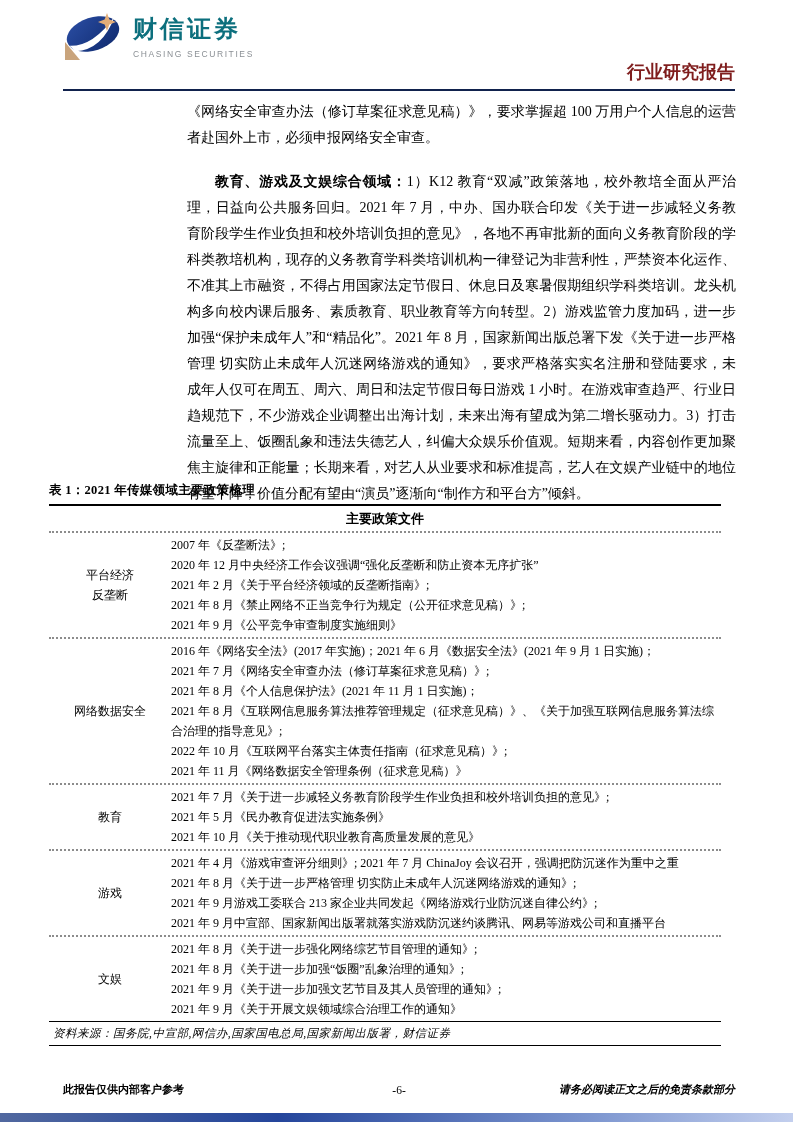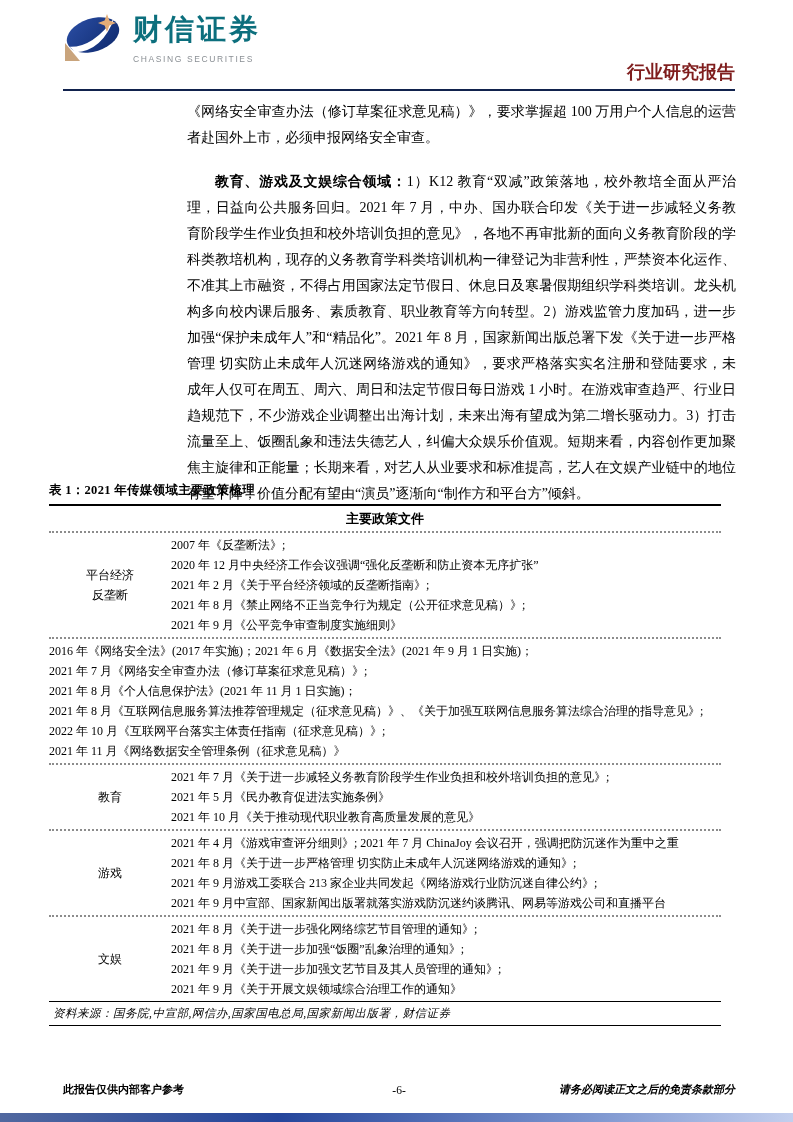--- a/index.html
+++ b/index.html
@@ -12,21 +12,21 @@
     font-family:"Liberation Serif","DejaVu Serif",serif;
     color:#000;
     overflow:hidden;
   }
 
   
   .header { position:absolute; top:10px; left:63px; right:58px; height:80px; }
   .brand { display:flex; align-items:center; gap:8px; }
   .brand-text .cn {
     font-family:"Liberation Sans","DejaVu Sans",sans-serif;
-    font-size:29px; font-weight:bold; letter-spacing:3px; color:#0c6f7d;
+    font-size:24px; font-weight:bold; letter-spacing:3px; color:#0c6f7d;
   }
   .brand-text .en {
     font-family:"Liberation Sans","DejaVu Sans",sans-serif;
     font-size:8.5px; letter-spacing:1.6px; color:#8a8f94; margin-top:4px;
   }
   .report-type {
     position:absolute; right:0; bottom:6px;
     font-size:18px; font-weight:bold; color:#7f1d1d;
   }
   .header-rule {
@@ -123,20 +123,21 @@
 反垄断</div>
             <div class="items-cell">
               <div class="policy-item">2007 年《反垄断法》;</div>
               <div class="policy-item">2020 年 12 月中央经济工作会议强调“强化反垄断和防止资本无序扩张”</div>
               <div class="policy-item">2021 年 2 月《关于平台经济领域的反垄断指南》;</div>
               <div class="policy-item">2021 年 8 月《禁止网络不正当竞争行为规定（公开征求意见稿）》;</div>
               <div class="policy-item">2021 年 9 月《公平竞争审查制度实施细则》</div>
             </div>
           </div>
           <div class="policy-row">
+            <div class="cat-cell">网络数据安全</div>
             <div class="items-cell">
               <div class="policy-item">2016 年《网络安全法》(2017 年实施)；2021 年 6 月《数据安全法》(2021 年 9 月 1 日实施)；</div>
               <div class="policy-item">2021 年 7 月《网络安全审查办法（修订草案征求意见稿）》;</div>
               <div class="policy-item">2021 年 8 月《个人信息保护法》(2021 年 11 月 1 日实施)；</div>
               <div class="policy-item">2021 年 8 月《互联网信息服务算法推荐管理规定（征求意见稿）》、《关于加强互联网信息服务算法综合治理的指导意见》;</div>
               <div class="policy-item">2022 年 10 月《互联网平台落实主体责任指南（征求意见稿）》;</div>
               <div class="policy-item">2021 年 11 月《网络数据安全管理条例（征求意见稿）》</div>
             </div>
           </div>
           <div class="policy-row">

